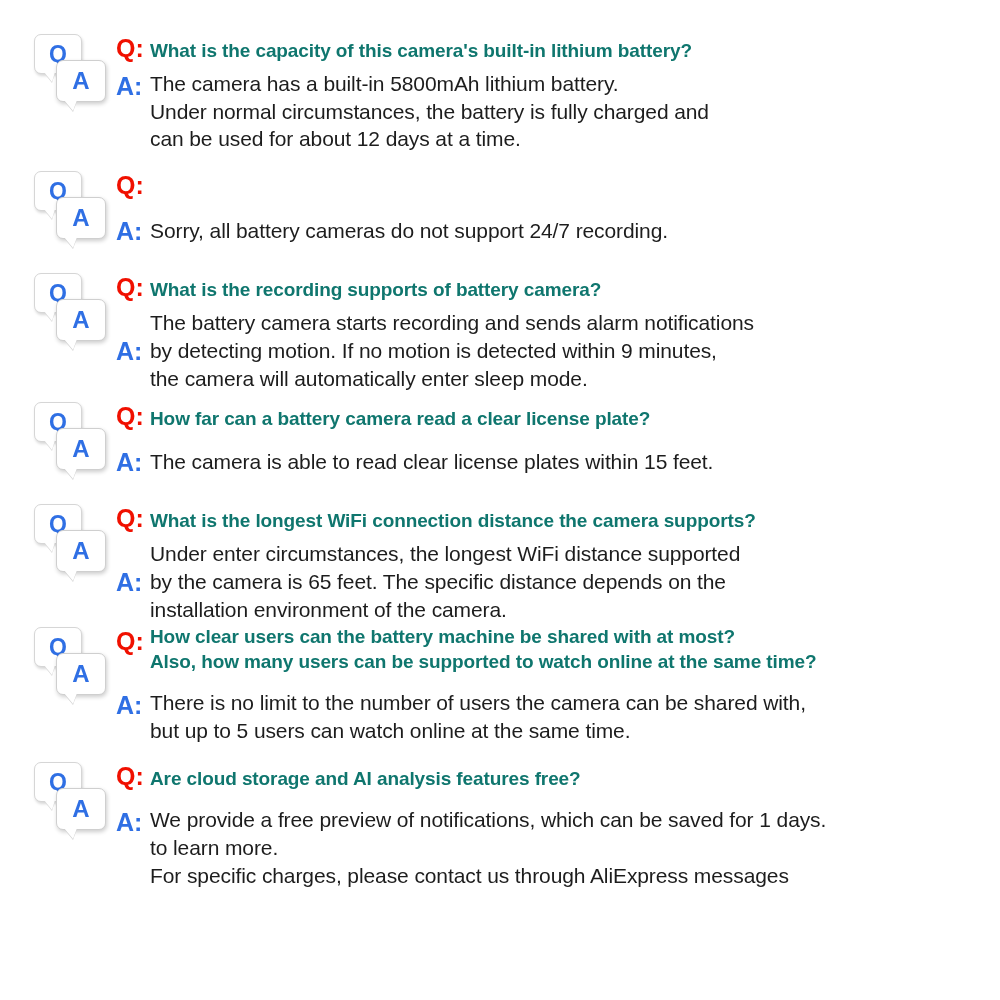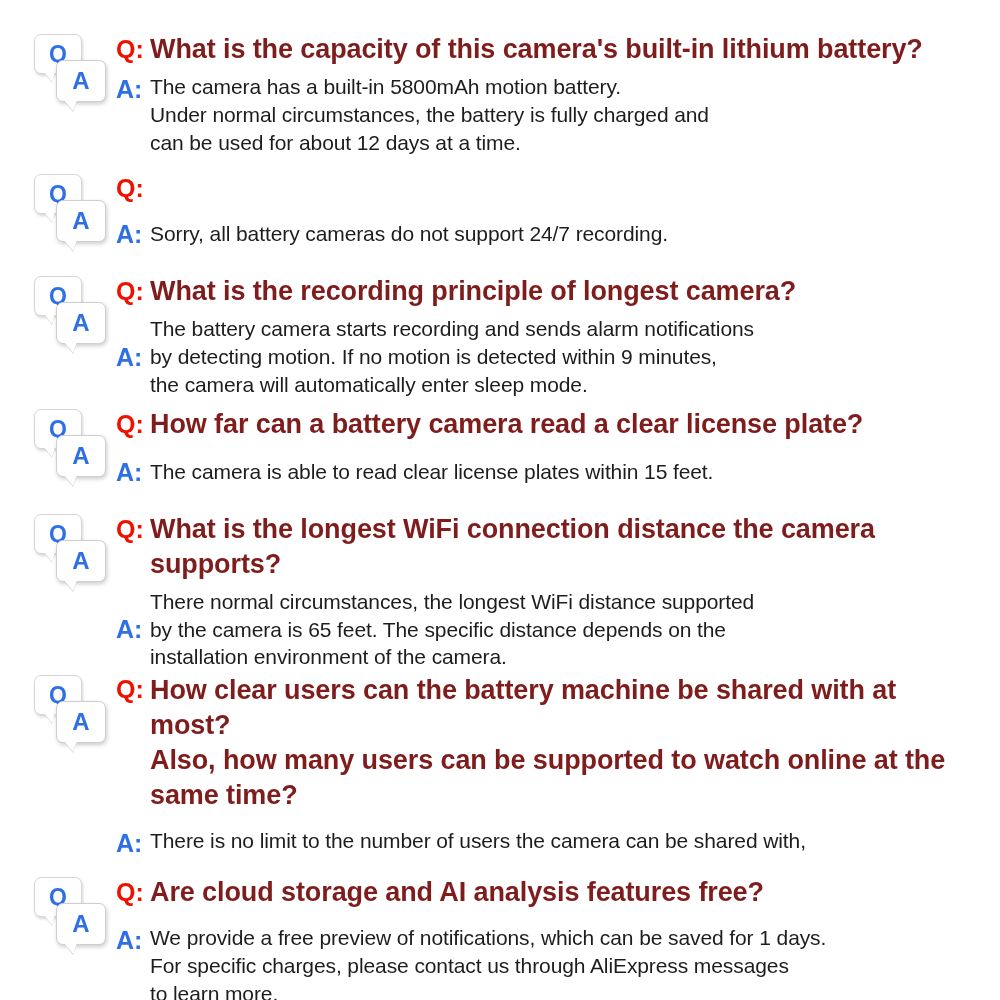--- a/index.html
+++ b/index.html
@@ -124,22 +124,22 @@
     line-height: 1.28;
   }
   .label-a {
     color: #2f6fe4;
     font-size: 25px;
     font-weight: bold;
     min-width: 34px;
     line-height: 1.28;
   }
   .q-text {
-    color: #7f1d1d;
-    font-size: 27px;
+    color: #0f766e;
+    font-size: 19px;
     font-weight: bold;
     line-height: 1.3;
     letter-spacing: -0.1px;
   }
   .a-text {
     color: #1d1d1d;
     font-size: 21px;
     line-height: 1.32;
     letter-spacing: -0.1px;
   }
@@ -164,21 +164,21 @@
     </div>
     <div class="qa-text">
       <div class="row q">
         <div class="label-q">Q:</div>
         <div class="q-text">What is the capacity of this camera's built-in lithium battery?</div>
       </div>
       <div class="gap-sm"></div>
       <div class="row">
         <div class="label-a">A:</div>
         <div>
-          <div class="a-text">The camera has a built-in 5800mAh motion battery.</div>
+          <div class="a-text">The camera has a built-in 5800mAh lithium battery.</div>
           <div class="a-text">Under normal circumstances, the battery is fully charged and</div>
           <div class="a-text">can be used for about 12 days at a time.</div>
         </div>
       </div>
     </div>
   </div>
 
   <div class="gap-md"></div>
 
   <div class="faq-item">
@@ -211,21 +211,21 @@
       <div class="bubble-q">
           <span>Q</span>
         </div>
       <div class="bubble-a">
           <span>A</span>
         </div>
     </div>
     <div class="qa-text">
       <div class="row q">
         <div class="label-q">Q:</div>
-        <div class="q-text">What is the recording principle of longest camera?</div>
+        <div class="q-text">What is the recording supports of battery camera?</div>
       </div>
       <div class="gap-sm"></div>
       <div class="row a-row-center">
         <div class="label-a">A:</div>
         <div>
           <div class="a-text">The battery camera starts recording and sends alarm notifications</div>
           <div class="a-text">by detecting motion. If no motion is detected within 9 minutes,</div>
           <div class="a-text">the camera will automatically enter sleep mode.</div>
         </div>
       </div>
@@ -271,21 +271,21 @@
     </div>
     <div class="qa-text">
       <div class="row q">
         <div class="label-q">Q:</div>
         <div class="q-text">What is the longest WiFi connection distance the camera supports?</div>
       </div>
       <div class="gap-sm"></div>
       <div class="row a-row-center">
         <div class="label-a">A:</div>
         <div>
-          <div class="a-text">There normal circumstances, the longest WiFi distance supported</div>
+          <div class="a-text">Under enter circumstances, the longest WiFi distance supported</div>
           <div class="a-text">by the camera is 65 feet. The specific distance depends on the</div>
           <div class="a-text">installation environment of the camera.</div>
         </div>
       </div>
     </div>
   </div>
 
   <div class="faq-item">
     <div class="qa-icon">
       <div class="bubble-q">
@@ -301,20 +301,21 @@
         <div>
           <div class="q-text">How clear users can the battery machine be shared with at most?</div>
           <div class="q-text">Also, how many users can be supported to watch online at the same time?</div>
         </div>
       </div>
       <div class="gap-md"></div>
       <div class="row">
         <div class="label-a">A:</div>
         <div>
           <div class="a-text">There is no limit to the number of users the camera can be shared with,</div>
+          <div class="a-text">but up to 5 users can watch online at the same time.</div>
         </div>
       </div>
     </div>
   </div>
 
   <div class="gap-md"></div>
 
   <div class="faq-item">
     <div class="qa-icon">
       <div class="bubble-q">
@@ -327,20 +328,20 @@
     <div class="qa-text">
       <div class="row q">
         <div class="label-q">Q:</div>
         <div class="q-text">Are cloud storage and AI analysis features free?</div>
       </div>
       <div class="gap-md"></div>
       <div class="row">
         <div class="label-a">A:</div>
         <div>
           <div class="a-text">We provide a free preview of notifications, which can be saved for 1 days.</div>
+          <div class="a-text">to learn more.</div>
           <div class="a-text">For specific charges, please contact us through AliExpress messages</div>
-          <div class="a-text">to learn more.</div>
         </div>
       </div>
     </div>
   </div>
 
 </div>
 
 </body></html>

